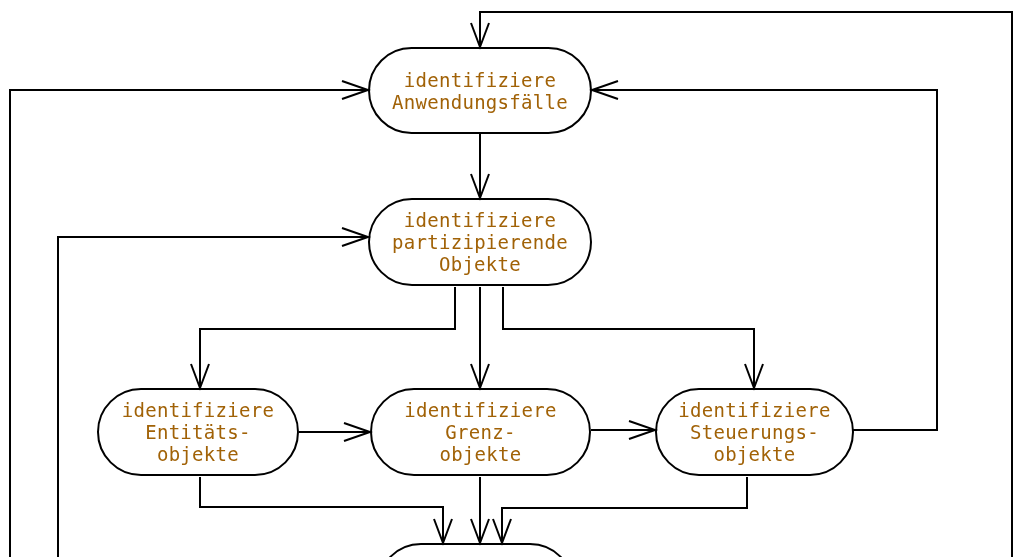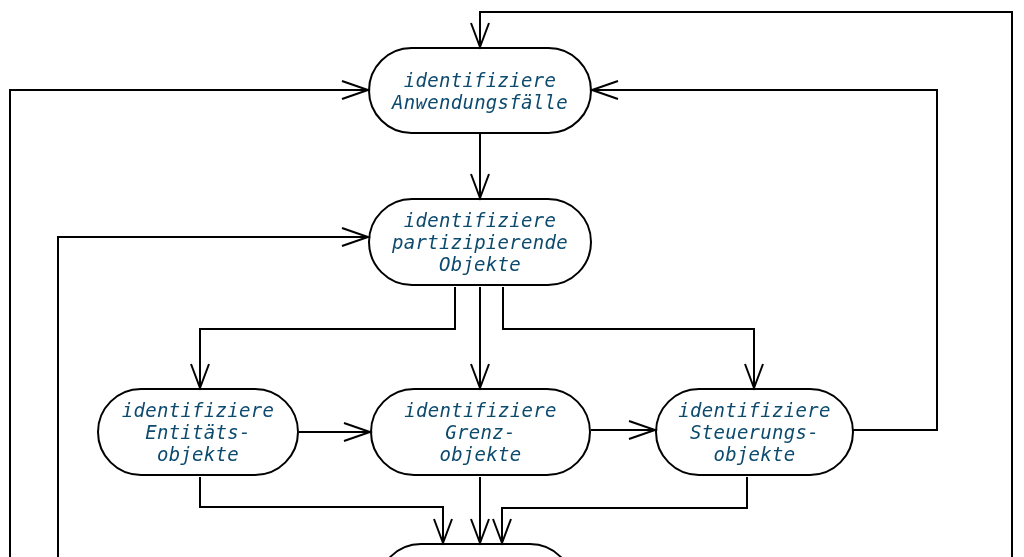--- a/index.html
+++ b/index.html
@@ -34,22 +34,21 @@
     border-radius: 44px;
     background: transparent;
     display: flex;
     align-items: center;
     justify-content: center;
     text-align: center;
     white-space: pre-line;
     font-size: 19px;
     line-height: 22px;
     letter-spacing: 0.3px;
-    color: #0c4a6e;
-    font-style: italic;
+    color: #a16207;
   }
   .n1 { left: 368px; top: 47px;  width: 224px; height: 87px; }
   .n2 { left: 368px; top: 198px; width: 224px; height: 88px; }
   .n3 { left: 97px;  top: 388px; width: 202px; height: 88px; }
   .n4 { left: 370px; top: 388px; width: 221px; height: 88px; }
   .n5 { left: 655px; top: 388px; width: 199px; height: 88px; }
   .n6 { left: 377px; top: 543px; width: 197px; height: 88px; }
 </style>
 </head>
 <body>

